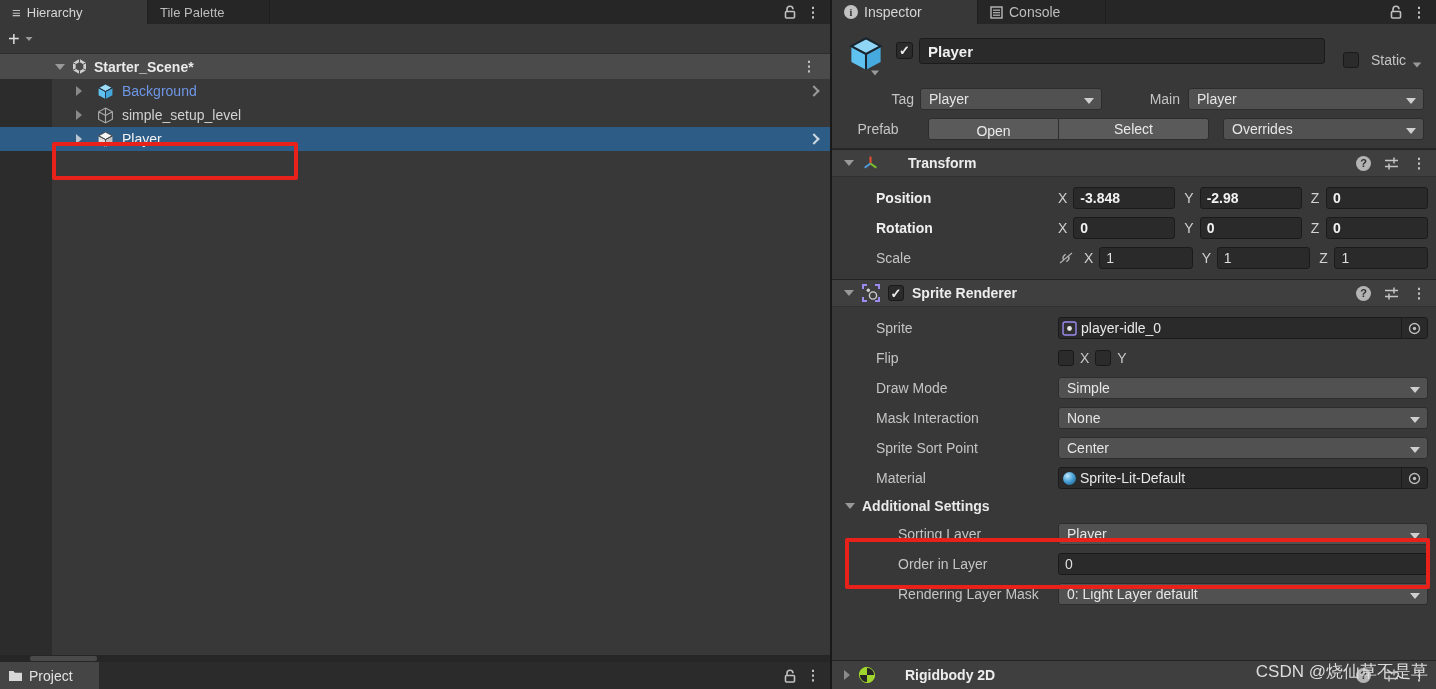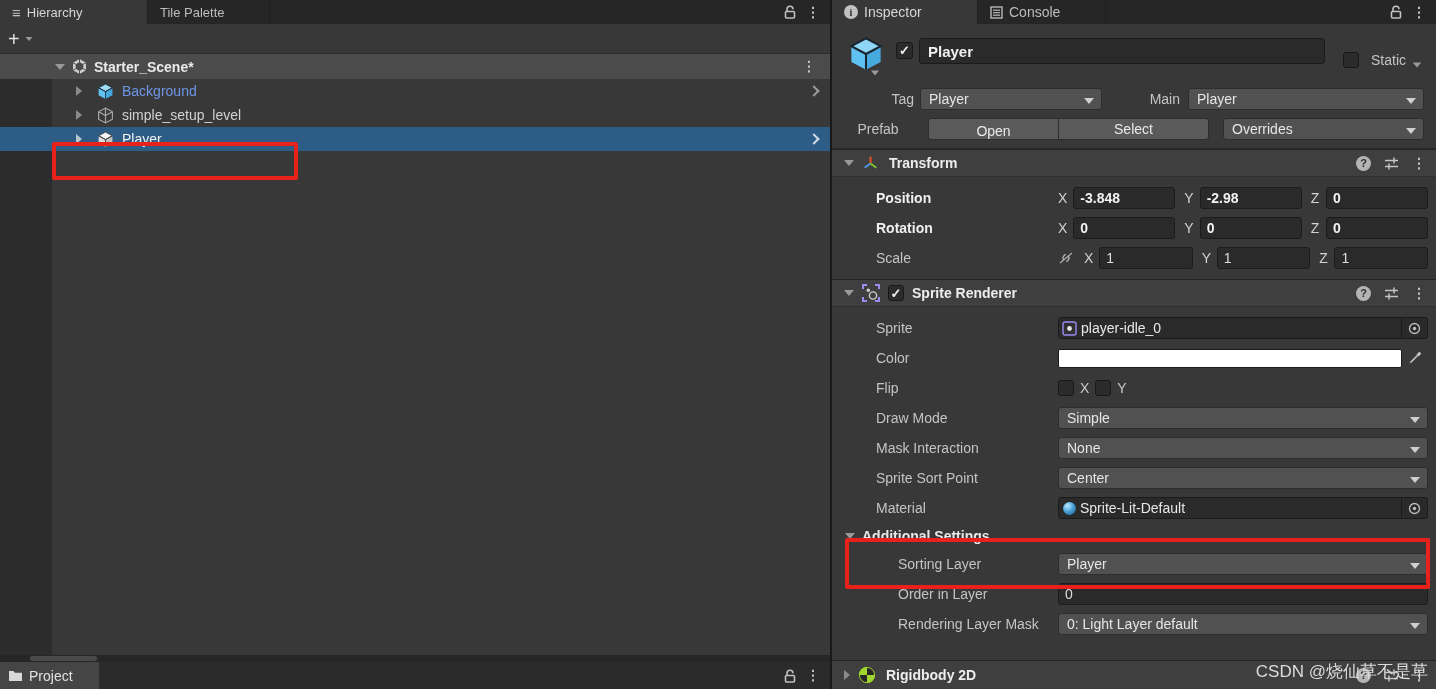--- a/index.html
+++ b/index.html
@@ -77,21 +77,21 @@
   .go-row2 .l1 { width:72px; text-align:right; margin-right:6px; }
   .go-row2 .dd-tag { width:182px; }
   .go-row2 .l2 { width:64px; text-align:right; margin-right:8px; margin-left:14px; }
   .go-row2 .dd-layer { flex:1; }
   .go-row3 .l1 { width:72px; text-align:center; margin-right:14px; }
   .btn-open { width:131px; border-radius:3px 0 0 3px; border-right:1px solid #2d2d2d;align-items:flex-end; }
   .btn-select { width:150px; border-radius:0 3px 3px 0; border-left:none; }
   .go-row3 .dd-ovr { flex:1; margin-left:14px; }
   .comp-header { height:28px; background:#3f3f3f; border-top:1px solid #232323; border-bottom:1px solid #303030;
         display:flex; align-items:center; gap:8px; padding-left:12px; }
-  .comp-title { color:#ededed; font-weight:bold; font-size:14px; margin-left:2px; }
+  .comp-title { color:#ededed; font-weight:bold; font-size:14px; margin-left:21px; }
   .comp-body { padding:10px 8px 10px 28px; }
   .irow { display:flex; align-items:center; height:22px; margin-bottom:8px; }
   .irow .ilabel { flex:0 0 182px; color:#c4c4c4; position:relative; white-space:nowrap; overflow:hidden;margin-left:16px; }
   .irow .ilabel.bold { color:#efefef; font-weight:bold; }
   .irow .ival { flex:1; display:flex; align-items:center; min-width:0; }
   .axis-grp { flex:1; display:flex; align-items:center; min-width:0; margin-right:9px; }
   .axis-grp:last-child { margin-right:0; }
   .axis-l { width:18px; color:#d2d2d2; }
   .linkicon { position:absolute; right:14px; top:3px; }
   .objfield { flex:1; display:flex; align-items:center; background:#2a2a2a; border:1px solid #1b1b1b;
@@ -426,33 +426,20 @@
           <span class="picker">
             <svg width="13" height="13" viewBox="0 0 13 13">
                 <circle cx="6.5" cy="6.5" r="5" fill="none" stroke="#bdbdbd" stroke-width="1.3"></circle>
                 <circle cx="6.5" cy="6.5" r="1.7" fill="#bdbdbd"></circle>
               </svg>
           </span>
         </div>
       </div>
     </div>
     <div class="irow">
-      <span class="ilabel">Color</span>
-      <div class="ival">
-        <div class="swatch"></div>
-        <span class="eyedrop">
-          <svg width="14" height="14" viewBox="0 0 14 14">
-              <path d="M8.5 3.5 l2-2 a1.4 1.4 0 0 1 2 2 l-2 2 Z" fill="#c8c8c8"></path>
-              <line x1="9.5" y1="4.5" x2="3" y2="11" stroke="#c8c8c8" stroke-width="1.6"></line>
-              <path d="M2.8 10.2 L1.5 12.5 L3.8 11.2 Z" fill="#c8c8c8"></path>
-            </svg>
-        </span>
-      </div>
-    </div>
-    <div class="irow">
       <span class="ilabel">Flip</span>
       <div class="ival flipgrp">
         <span class="cbx"></span>
         <span>X</span>
         <span class="cbx"></span>
         <span>Y</span>
       </div>
     </div>
     <div class="irow">
       <span class="ilabel">Draw Mode</span>

